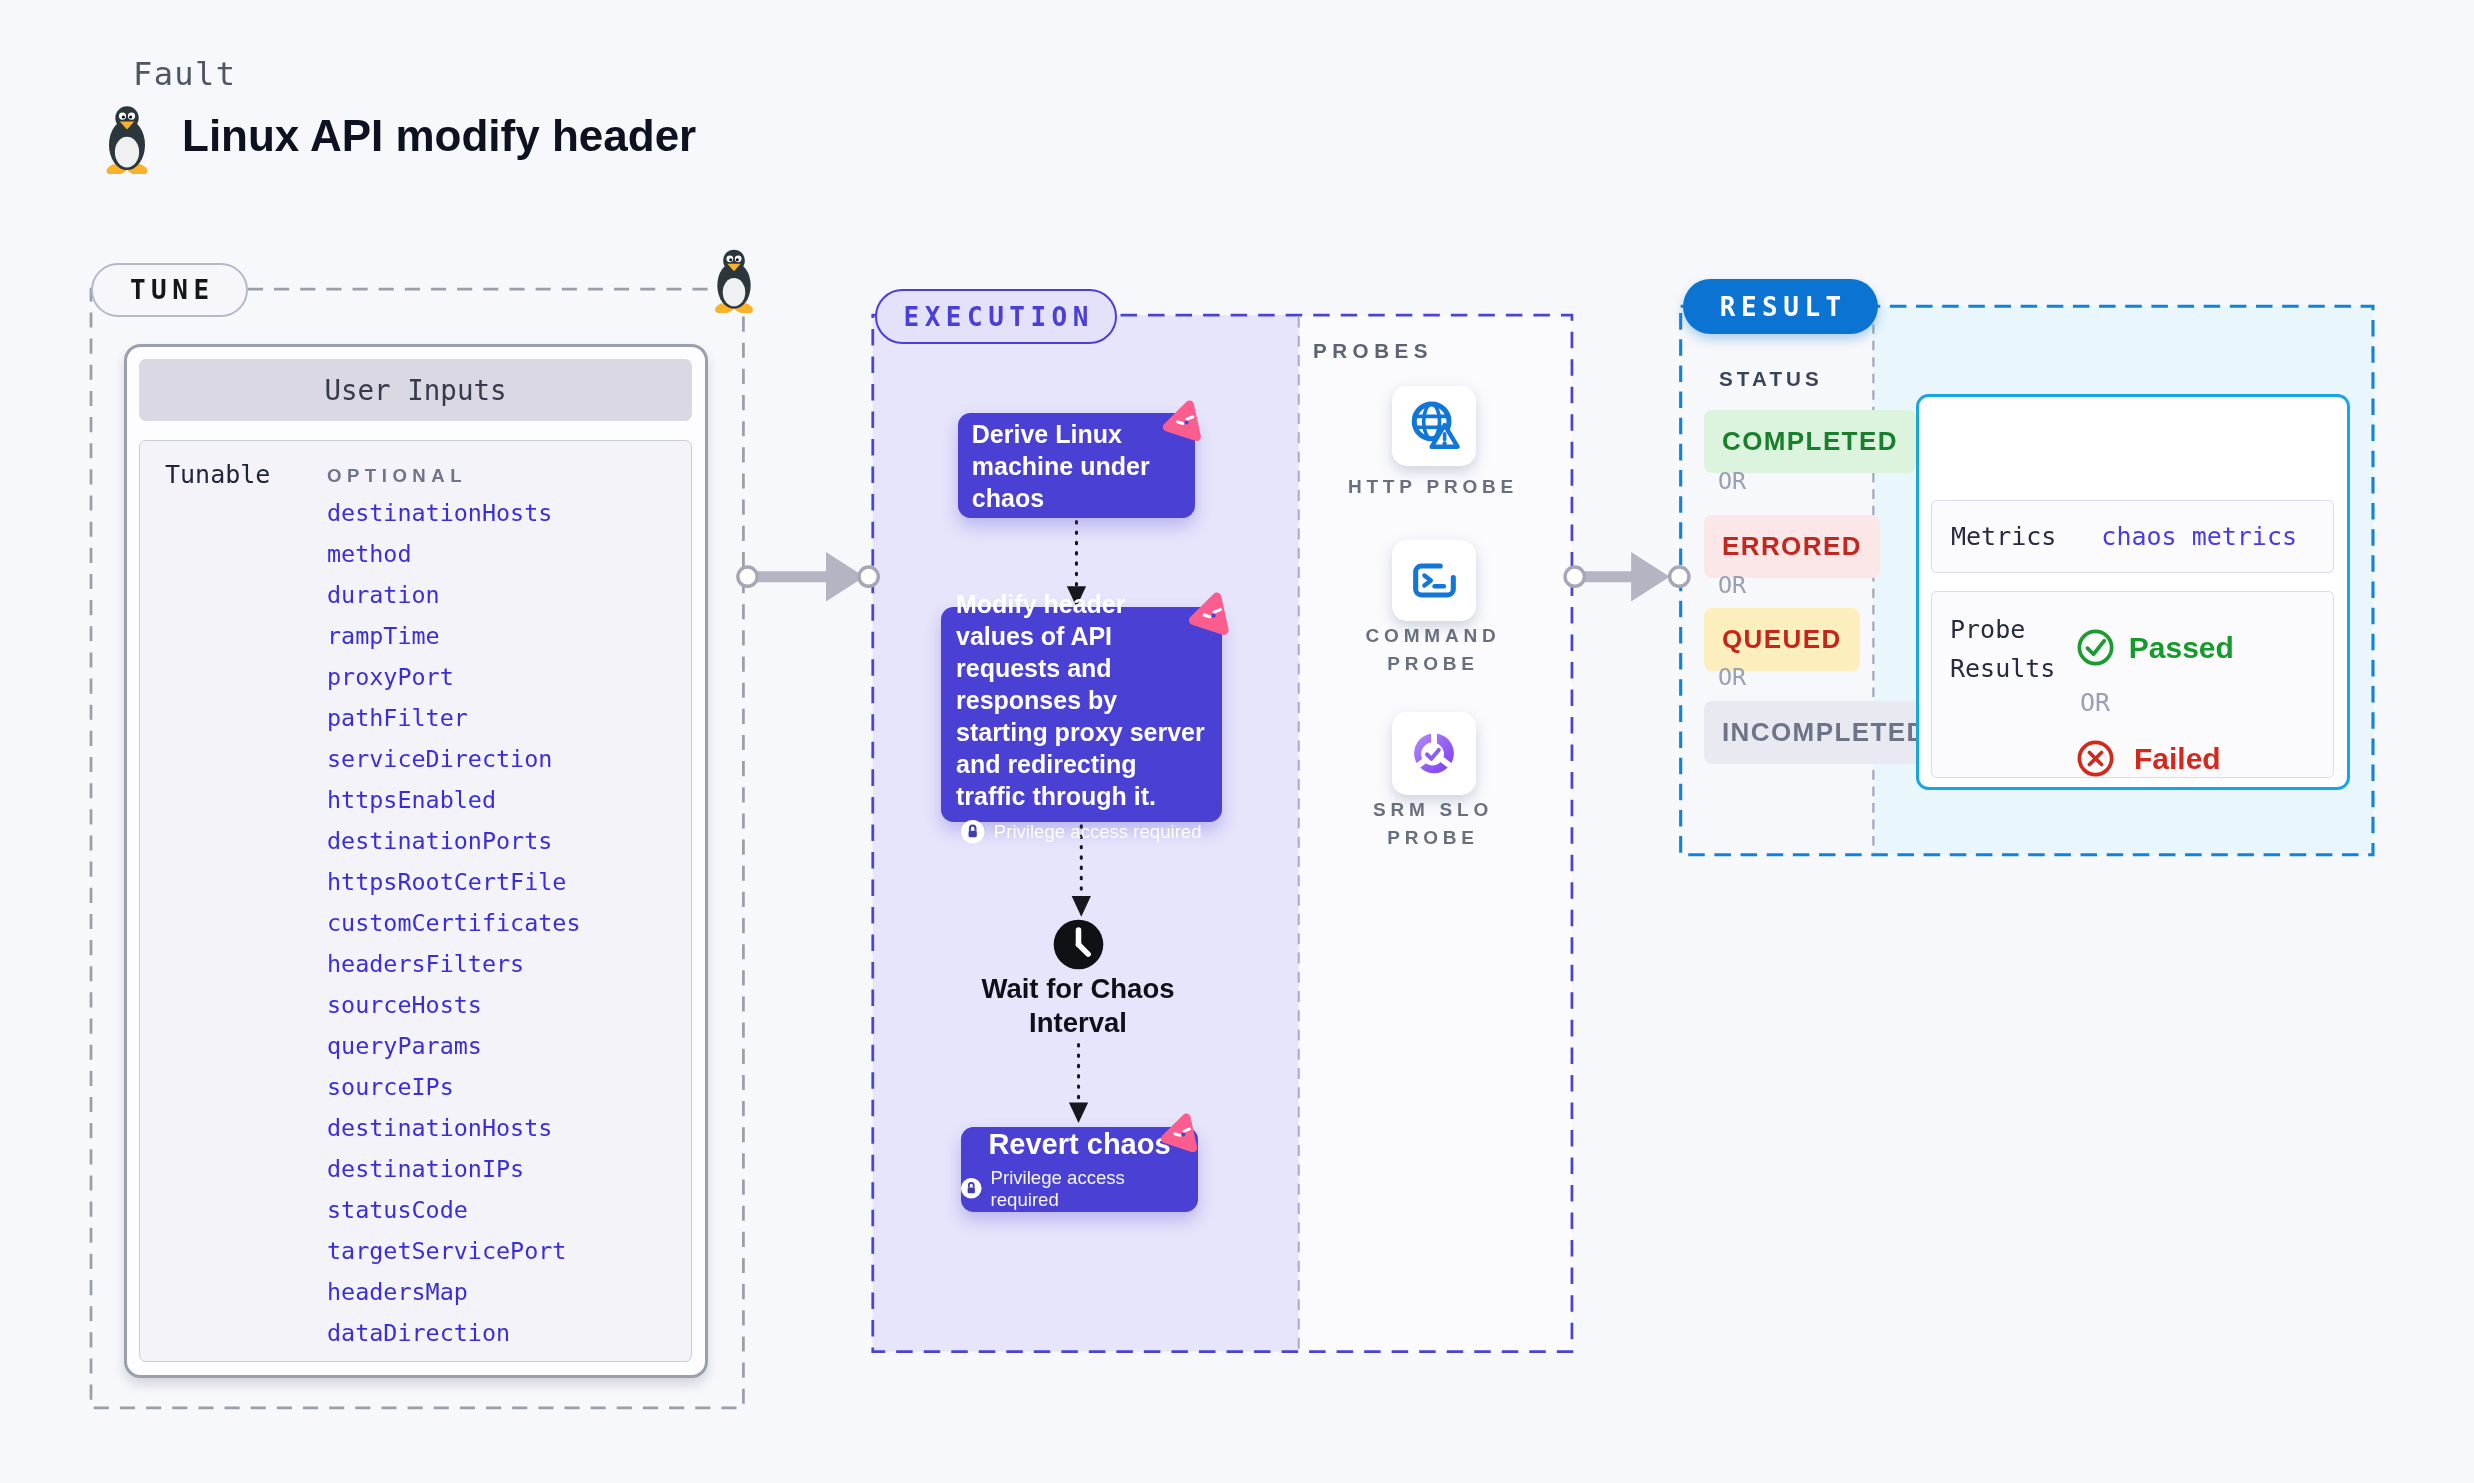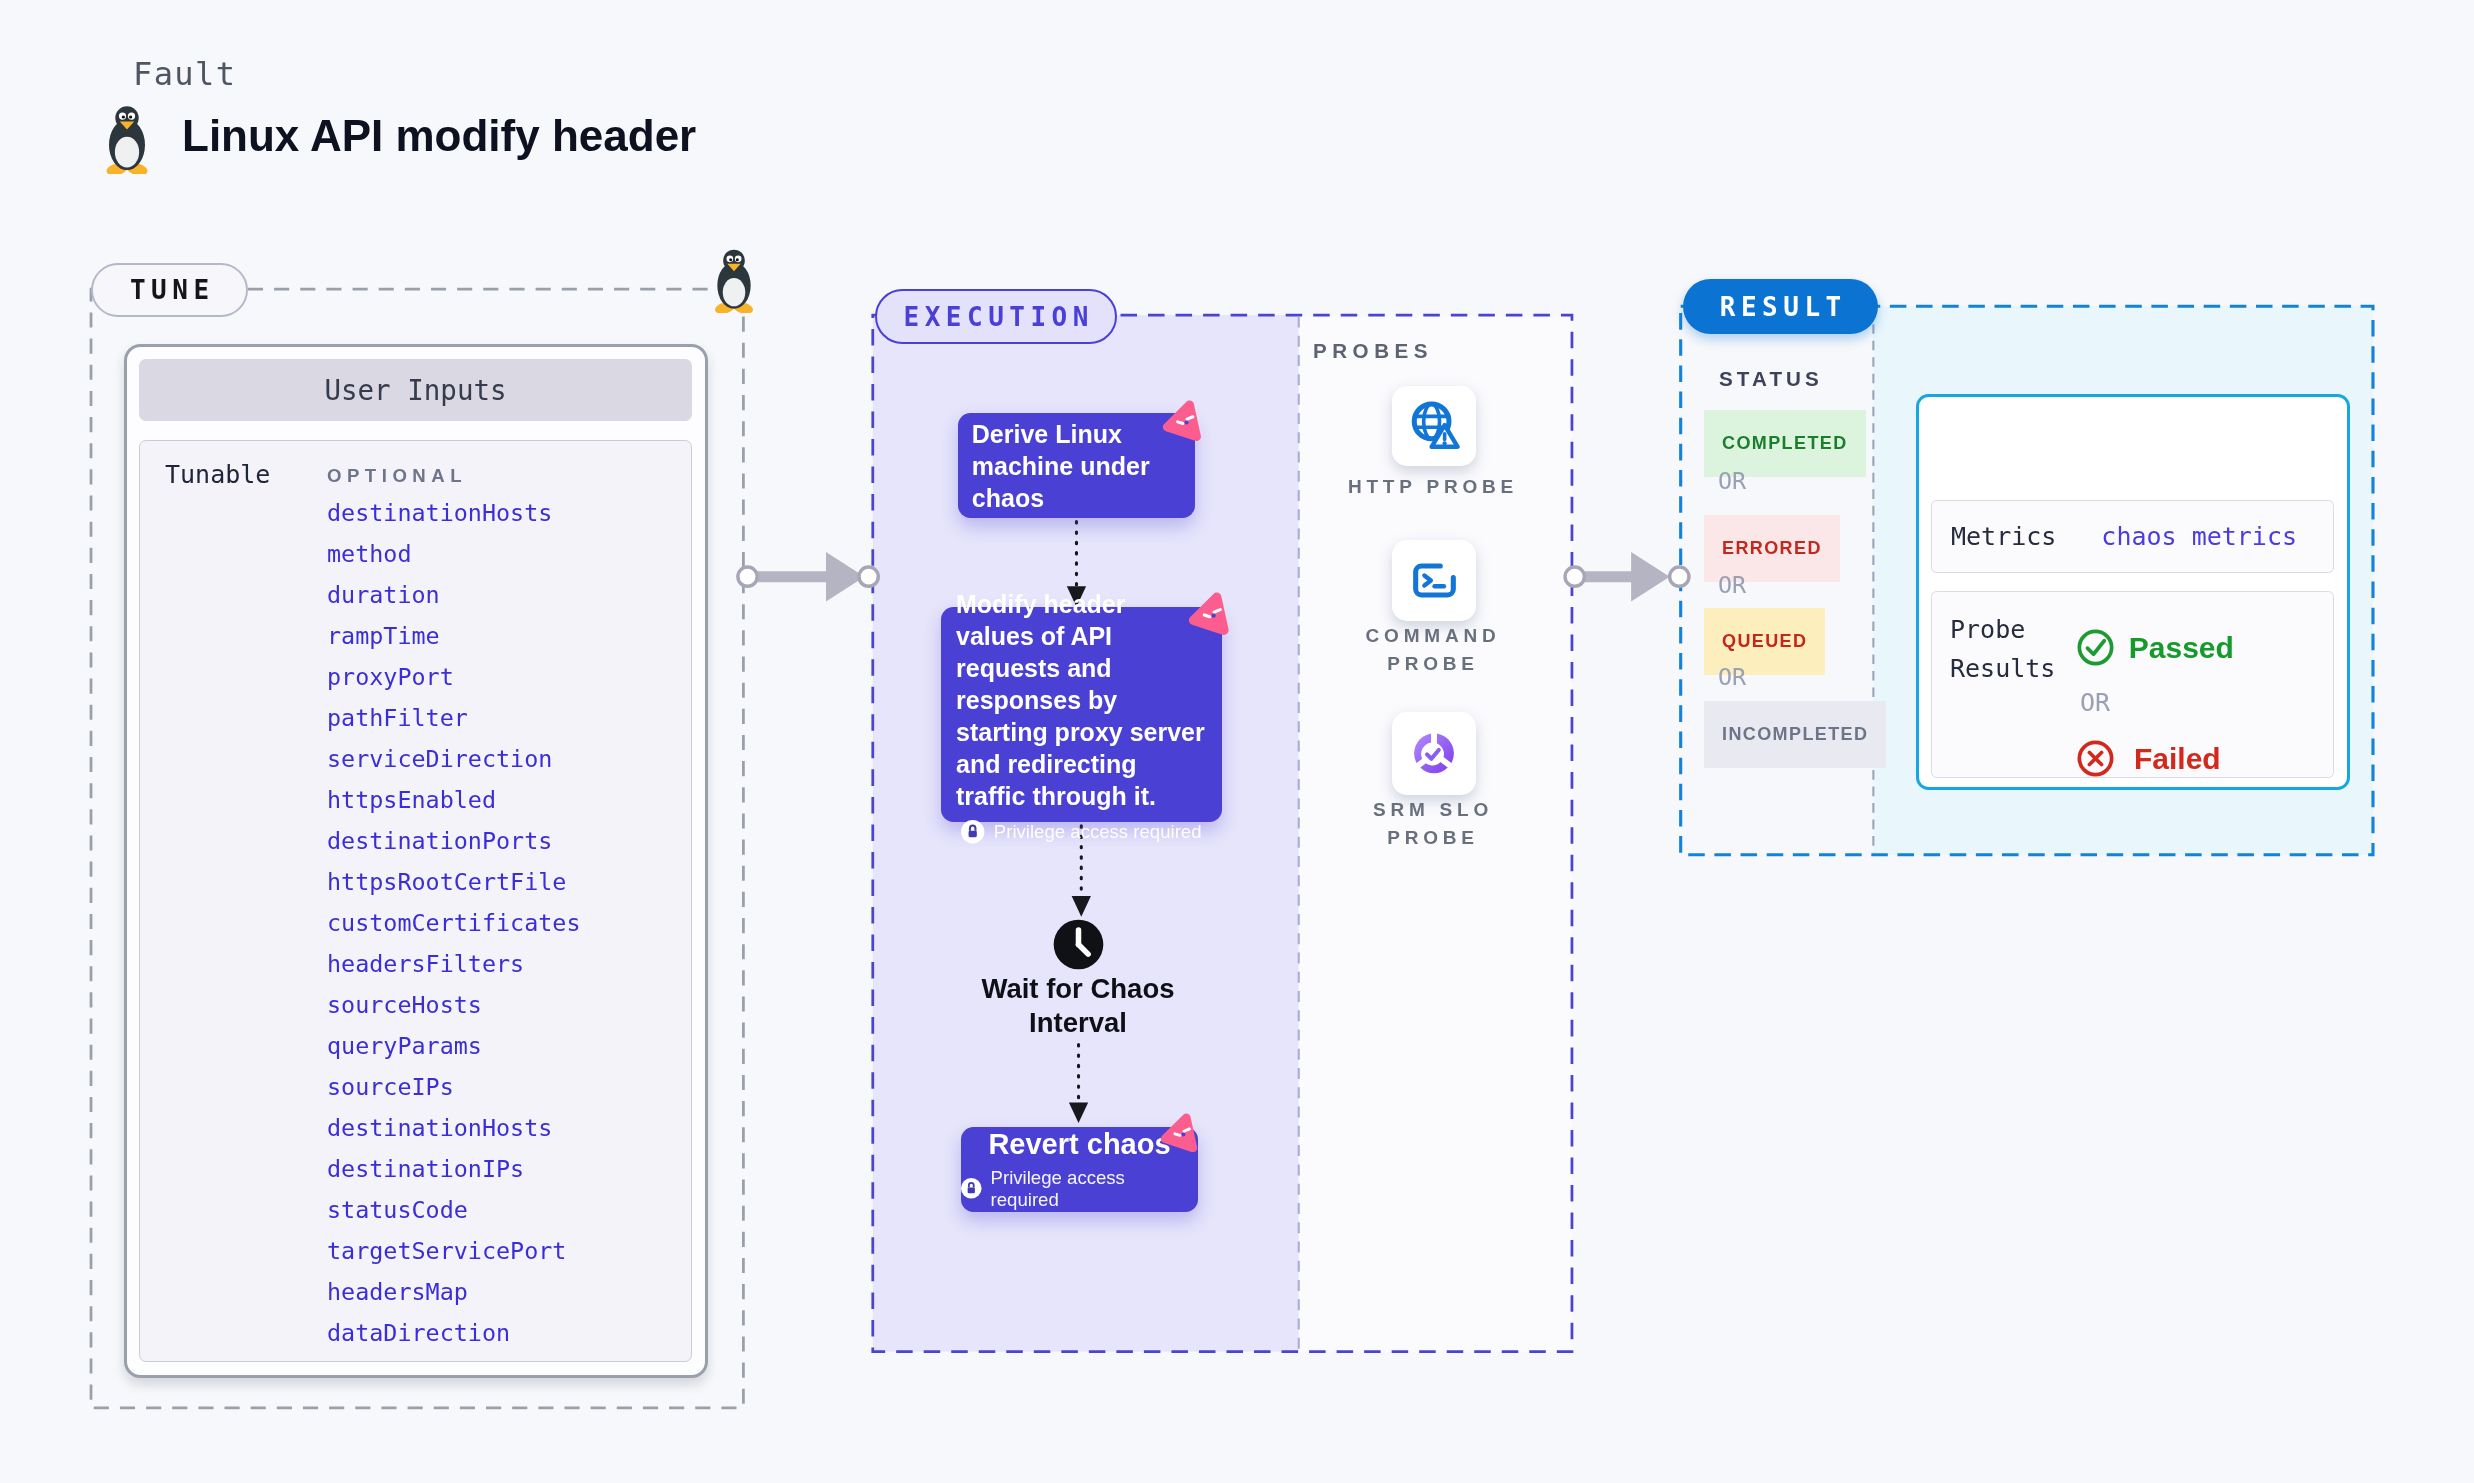--- a/index.html
+++ b/index.html
@@ -55,21 +55,21 @@
   .probes-label{left:1313px;top:339px;font-size:20.6px;font-weight:700;letter-spacing:5.5px;color:#5c6372;z-index:2;}
   .probe-card{left:1392px;width:84px;background:#fff;border-radius:15px;z-index:2;
               display:flex;align-items:center;justify-content:center;box-shadow:0 5.5px 13.8px rgba(100,110,140,.28);}
   .pc1{top:386px;height:80px;} .pc2{top:540px;height:81px;} .pc3{top:712px;height:83px;}
   .probe-label{left:1330px;width:206px;text-align:center;font-size:19px;font-weight:700;
                letter-spacing:4.8px;color:#68707e;line-height:27.5px;z-index:2;}
   .pl1{top:473px;} .pl2{top:622px;} .pl3{top:796px;}
 
   
   .status-label{left:1719px;top:367px;font-size:20.6px;font-weight:700;letter-spacing:4.1px;color:#3d4356;z-index:2;}
-  .status-badge{left:1704px;padding:23px 18px;border-radius:1px;font-size:18px;font-weight:700;
+  .status-badge{left:1704px;padding:16px 18px;border-radius:8px;font-size:26px;font-weight:700;
                 letter-spacing:1.4px;z-index:2;}
   .b-completed{top:410px;background:#dcf4dd;color:#1a7f2c;}
   .b-errored{top:515px;background:#fbe7e7;color:#c3281f;}
   .b-queued{top:608px;background:#fdeebd;color:#c5261b;}
   .b-incompleted{top:701px;background:#e9e9f1;color:#6e7487;}
   .or{left:1718px;font-size:23.4px;color:#9aa0b4;z-index:2;font-family:"DejaVu Sans Mono",monospace;}
   .or1{top:467px;} .or2{top:571px;} .or3{top:663px;}
 
   .output-box{left:1916px;top:394px;width:434px;height:396px;background:#ffffff;border:3.4px solid #16a7e2;
               border-radius:12.4px;box-sizing:border-box;z-index:2;}

